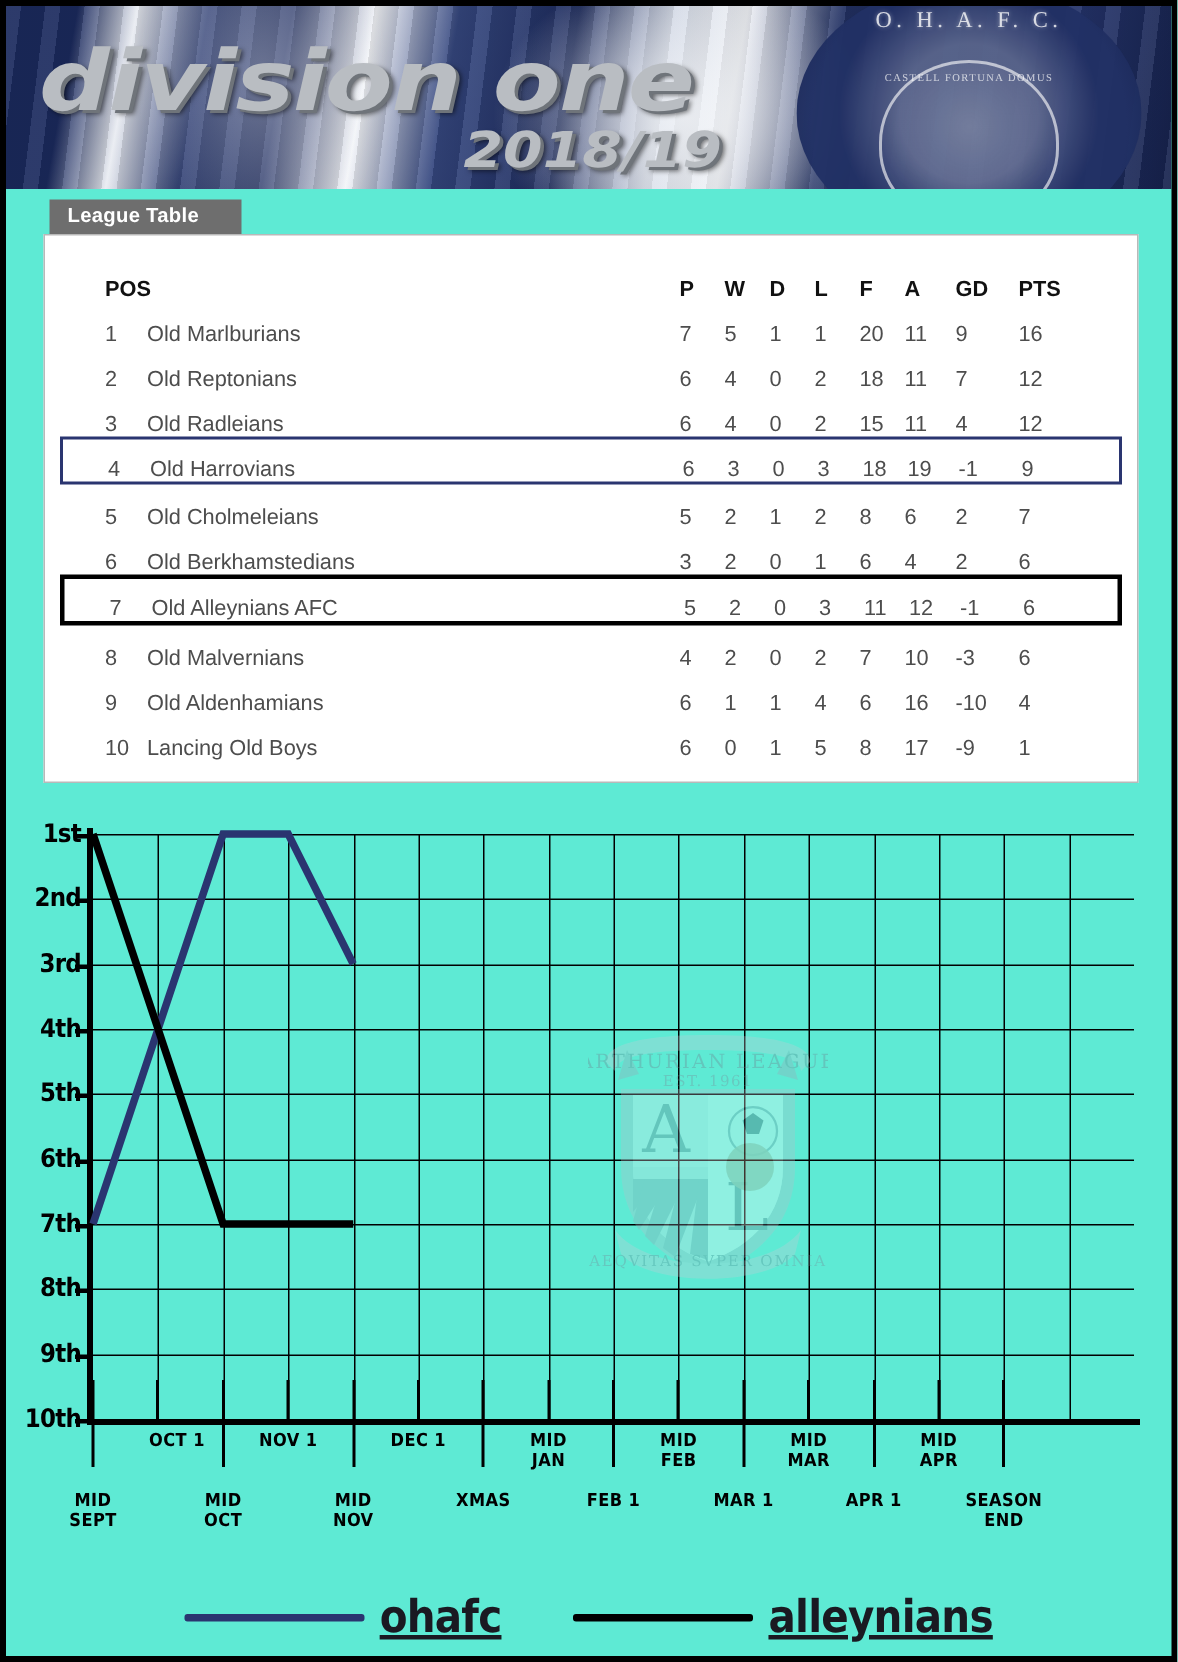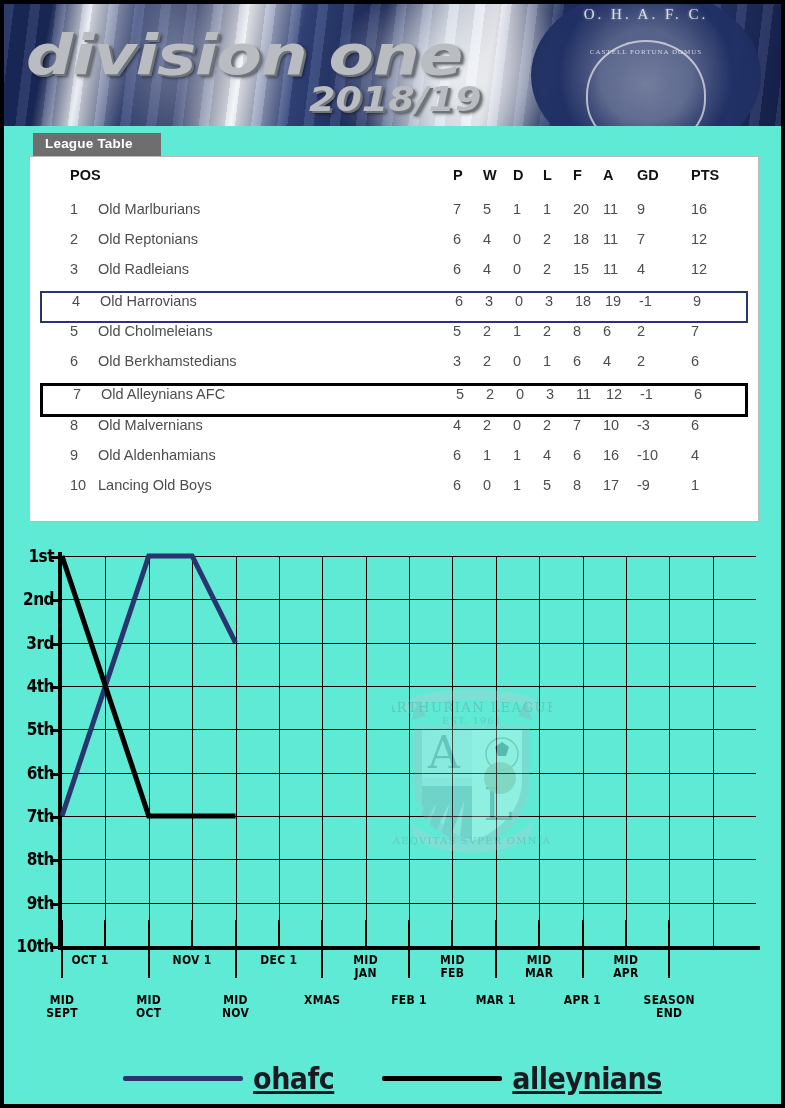--- a/index.html
+++ b/index.html
@@ -92,30 +92,30 @@
     font-size:13.5px; font-weight:bold;
     letter-spacing:.2px;
   }
   .panel {
     position:absolute; left:25px; top:152px; width:730px; height:366px;
     border:1px solid #b9b9b9; background:#fff;
   }
   .row {
     position:relative;
     height:30px;
-    display:flex; align-items:flex-start;
+    display:flex; align-items:flex-end;
     font-size:14.5px; color:#4d4d4d;
   }
   .row.head { font-weight:bold; color:#111; height:34px; }
   .c-pos   { width:58px; padding-left:30px; }
   .c-team  { width:355px; }
   .c-stat  { width:30px; }
   .c-stat.wide { width:34px; }
   .c-gd    { width:42px; }
-  .c-pts   { width:40px;margin-left:12px; }
+  .c-pts   { width:40px; }
   .row.head .c-pos { color:#111; }
   .row .c-team { color:#4d4d4d; }
   .rowwrap { position:relative; margin:0 10px; }
   .rowwrap.hl-blue  { border:2px solid #2a3570; }
   .rowwrap.hl-black { border:3px solid #000; }
   .rowwrap.hl-blue .row, .rowwrap.hl-black .row { height:28px; }
   .table-inner { padding-top:10px; }
 
   
   .chart {
@@ -431,21 +431,21 @@
         <div class="xtick" style="left: 447.375px; top: 392px; height: 28px;"></div>
         <div class="xtick" style="left: 490.75px; top: 392px; height: 58px;"></div>
         <div class="xtick" style="left: 534.125px; top: 392px; height: 28px;"></div>
         <div class="xtick" style="left: 577.5px; top: 392px; height: 58px;"></div>
         <div class="xtick" style="left: 620.875px; top: 392px; height: 28px;"></div>
         <div class="xtick" style="left: 664.25px; top: 392px; height: 58px;"></div>
       </div>
     <div id="xlabels">
         <div class="xlab" style="left: 58px; top: 466px;">MID
 SEPT</div>
-        <div class="xlab" style="left: 86px; top: 426px;">OCT 1</div>
+        <div class="xlab" style="left: 114px; top: 426px;">OCT 1</div>
         <div class="xlab" style="left: 144.75px; top: 466px;">MID
 OCT</div>
         <div class="xlab" style="left: 188.125px; top: 426px;">NOV 1</div>
         <div class="xlab" style="left: 231.5px; top: 466px;">MID
 NOV</div>
         <div class="xlab" style="left: 274.875px; top: 426px;">DEC 1</div>
         <div class="xlab" style="left: 318.25px; top: 466px;">XMAS</div>
         <div class="xlab" style="left: 361.625px; top: 426px;">MID
 JAN</div>
         <div class="xlab" style="left: 405px; top: 466px;">FEB 1</div>

